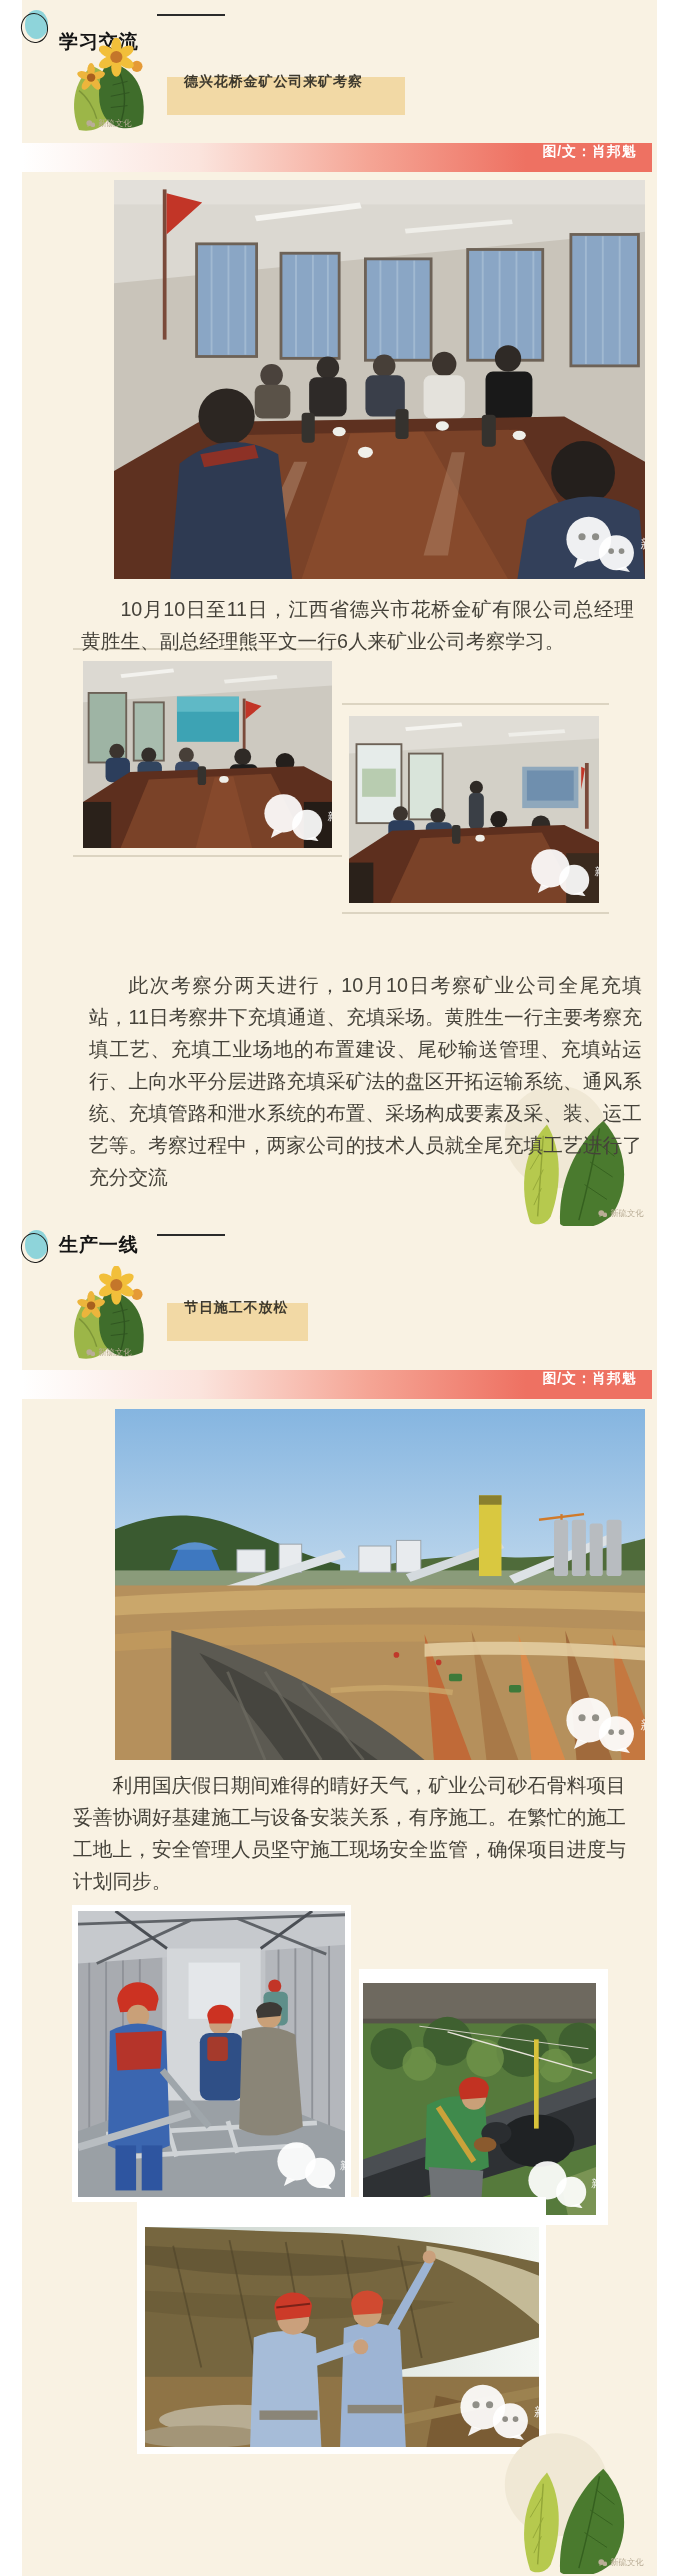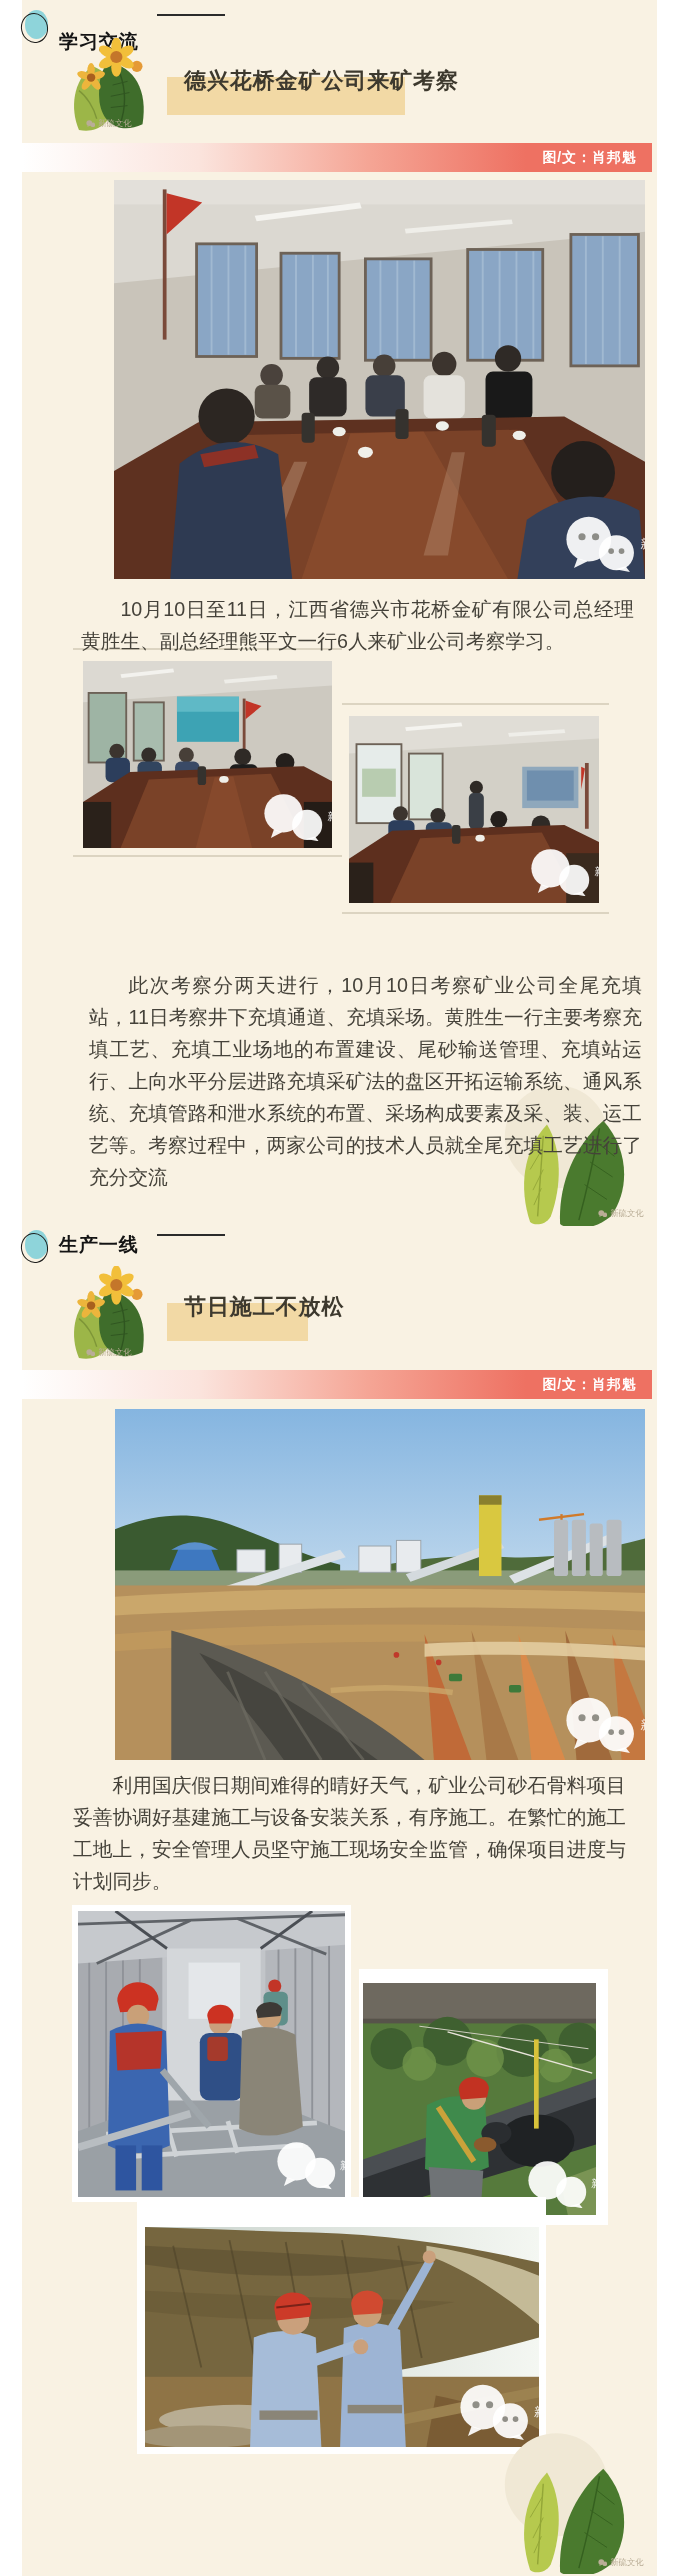--- a/index.html
+++ b/index.html
@@ -12,26 +12,26 @@
   
   .sec-oval{position:absolute;width:23.4px;height:29px;background:var(--bullet-teal,#8ed4da);border-radius:50%;}
   .sec-oval::after{content:"";position:absolute;left:-3.8px;top:2.8px;width:25px;height:28px;
     border:1.9px solid #1d1d1b;border-radius:50%;transform:rotate(-12deg);}
   .sec-label{position:absolute;font-size:19px;font-weight:bold;color:#141414;letter-spacing:0.9px;white-space:nowrap;}
   .sec-line{position:absolute;width:68px;height:1.9px;background:#2b2b2b;}
 
   
   .art-title{position:absolute;height:47px;}
   .art-title .box{position:absolute;left:0;top:8.4px;height:38px;background:var(--accent-tan,#f2d9a5);}
-  .art-title .txt{position:relative;display:block;margin-left:17px;font-size:22px;line-height:24.4px;
+  .art-title .txt{position:relative;display:block;margin-left:17px;font-size:14px;line-height:24.4px;
     font-weight:bold;color:#3d392e;letter-spacing:0.9px;white-space:nowrap;}
 
   
   .banner{position:absolute;left:21.6px;width:630px;height:29px;box-sizing:border-box;
-    display:flex;align-items:center;justify-content:flex-end;padding-right:15px;
+    display:flex;align-items:flex-start;justify-content:flex-end;padding-right:15px;
     background:linear-gradient(90deg,#ffffff 0%,#fbe4dd 28%,#f5a595 55%,var(--banner-red,#ee7162) 80%,var(--banner-red,#ee7162) 100%);
     color:#ffffff;font-size:14px;font-weight:bold;letter-spacing:0.9px;}
 
   
   .para{position:absolute;width:553px;font-size:19.7px;line-height:32px;color:#45423a;
     text-align:justify;text-indent:2em;z-index:2;}
 
   .hr{position:absolute;height:1.9px;background:#dcd4c1;}
 
   .photo{position:absolute;overflow:hidden;background:#888;}

